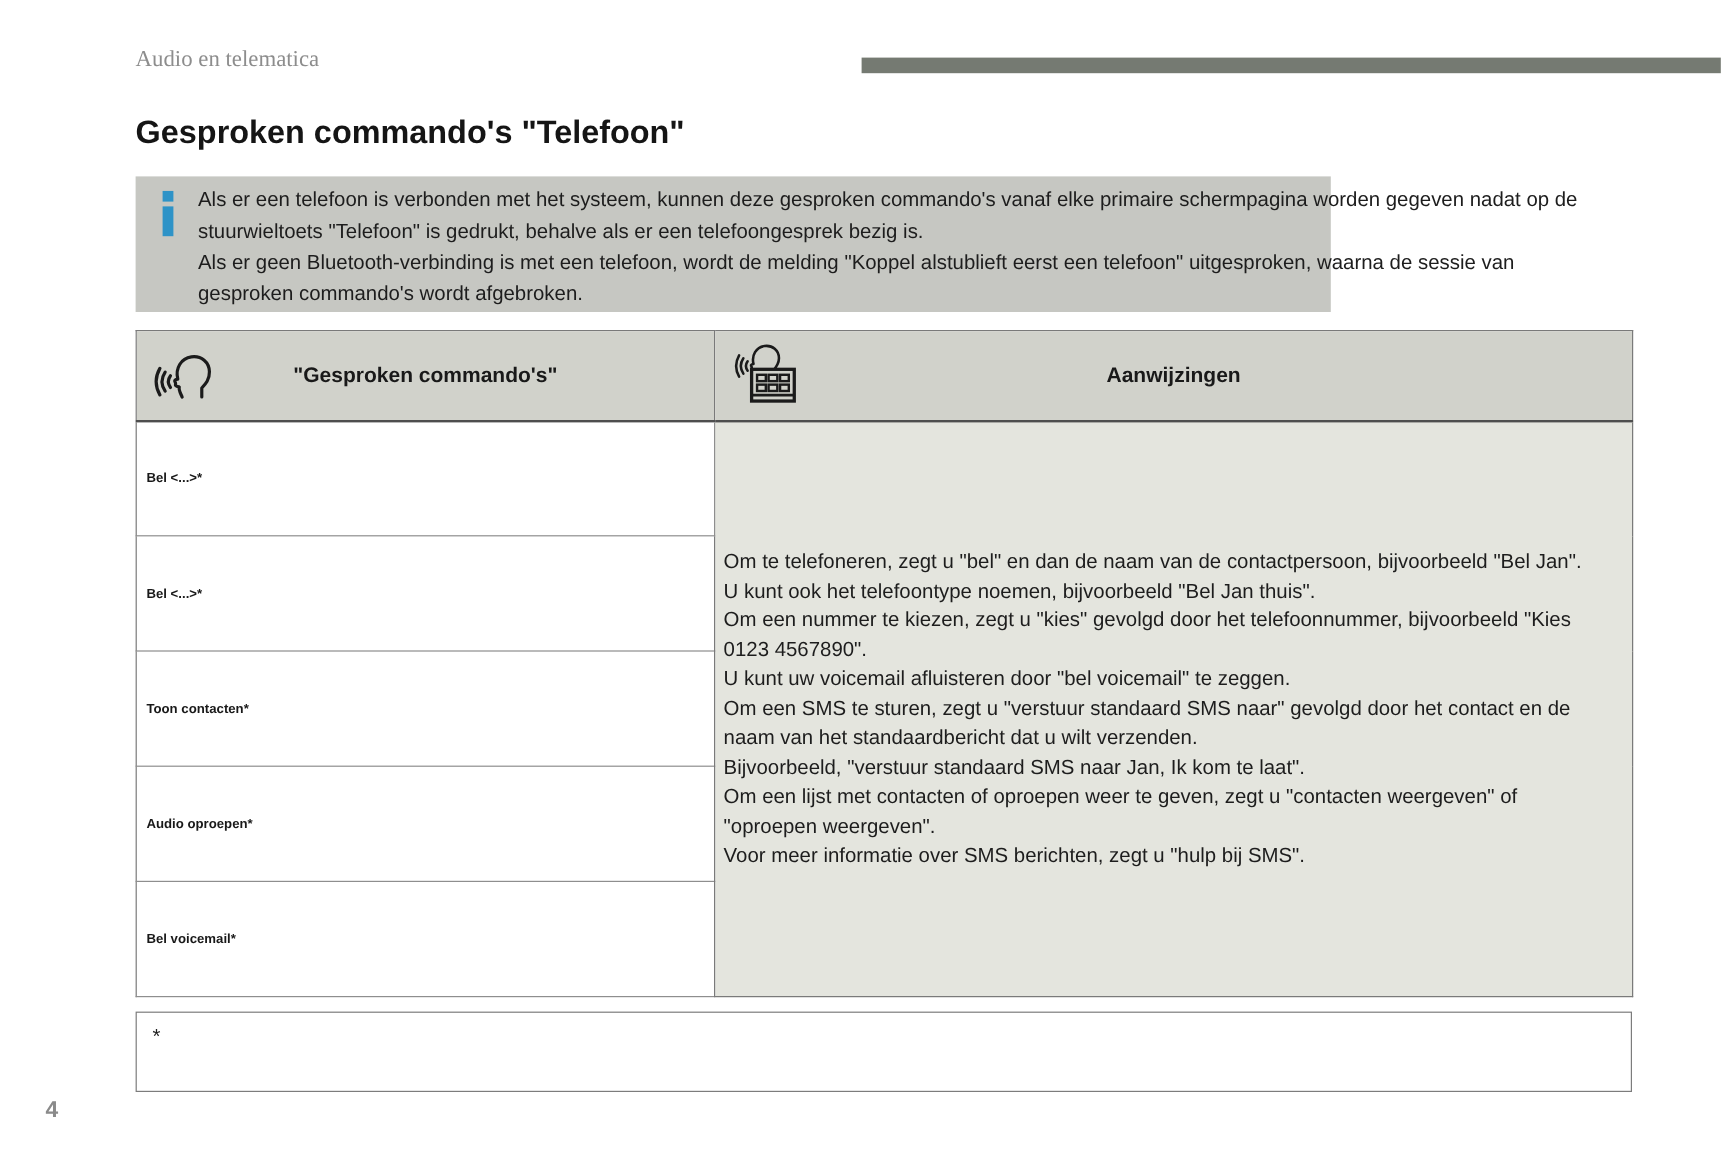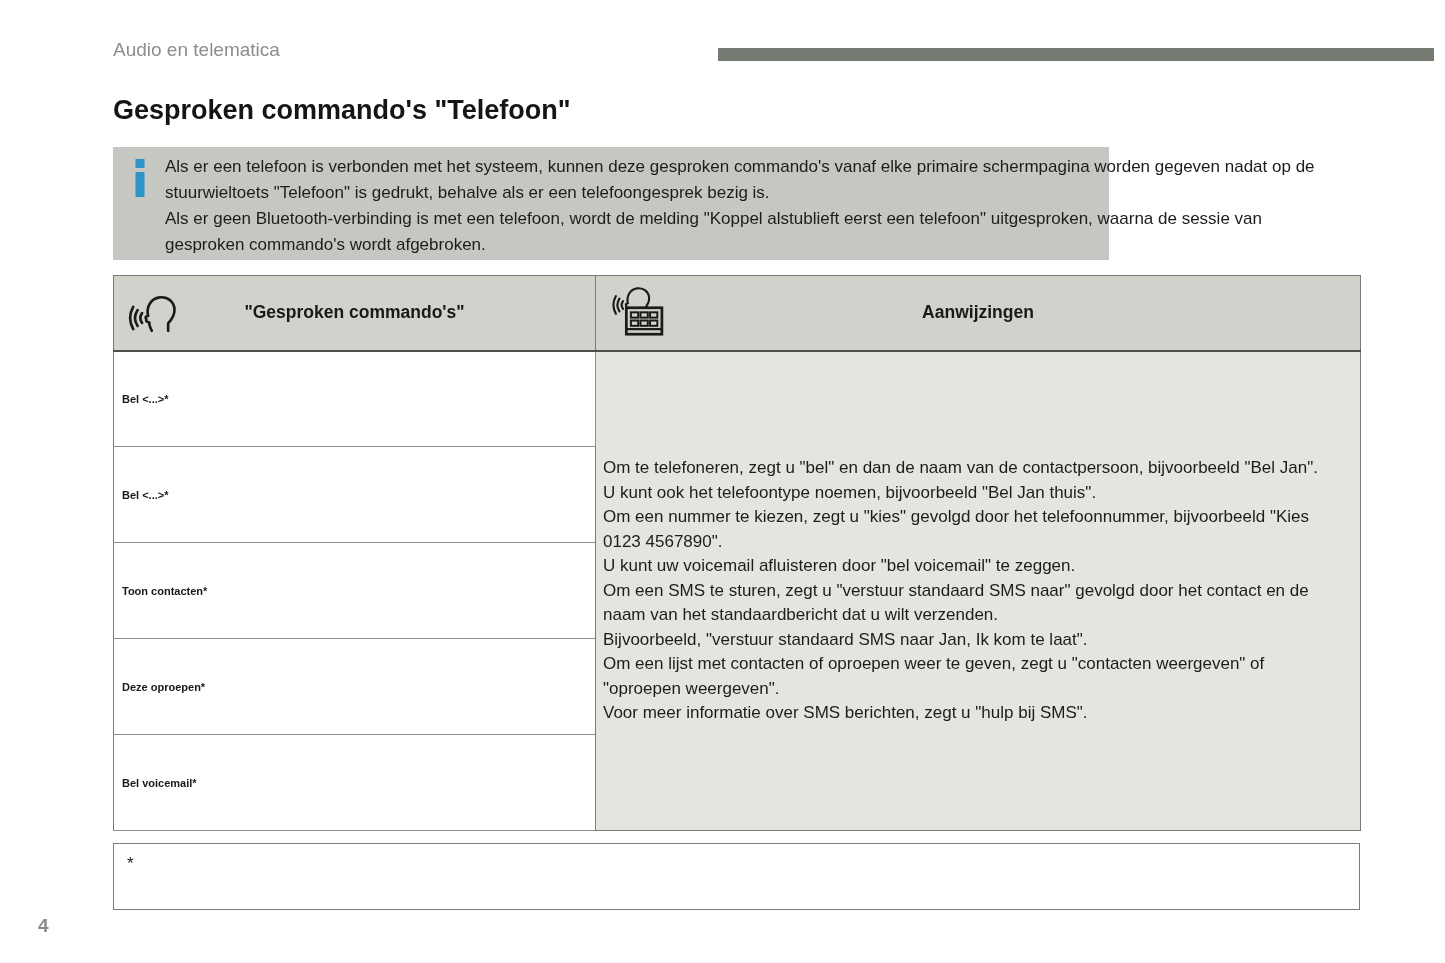--- a/index.html
+++ b/index.html
@@ -1,20 +1,20 @@
 <!DOCTYPE html>
 <html><head>
 <meta charset="utf-8">
 <style>
   * { margin:0; padding:0; box-sizing:border-box; }
   html,body { background:#ffffff; }
   body { font-family:"Liberation Sans", sans-serif; color:#1c1c1c; }
   .page { position:relative; width:1445px; height:963px; background:#ffffff; overflow:hidden; }
 
-  .section-title { position:absolute; left:113px; top:39px; font-size:19px; color:#8d8d8d; }
+  .section-title { position:absolute; left:113px; top:39px; font-size:19px; color:#8d8d8d;font-family:Liberation Serif, serif; }
   .header-bar { position:absolute; left:718px; top:48px; width:716px; height:13px; background:#757a72; }
 
   .page-title { position:absolute; left:113px; top:95px; font-size:27px; font-weight:bold; color:#151515; }
 
   .info-box { position:absolute; left:113px; top:147px; width:996px; height:113px; background:#c6c7c2; }
   .info-icon { position:absolute; left:22px; top:12px; width:10px; height:38px; }
   .info-text { position:absolute; left:52px; top:7px; width:1175px; font-size:17px; line-height:26px; color:#1d1d1d; white-space:pre-line; }
 
   table.voice-table { position:absolute; left:113px; top:275px; width:1247px; border-collapse:collapse; table-layout:fixed; }
   .voice-table col.c1 { width:482px; }
@@ -130,21 +130,21 @@
 Om een lijst met contacten of oproepen weer te geven, zegt u "contacten weergeven" of "oproepen weergeven".
 Voor meer informatie over SMS berichten, zegt u "hulp bij SMS".</td>
     </tr>
     <tr>
       <td class="cmd">Bel &lt;...&gt;*</td>
     </tr>
     <tr>
       <td class="cmd">Toon contacten*</td>
     </tr>
     <tr>
-      <td class="cmd">Deze oproepen*</td>
+      <td class="cmd">Audio oproepen*</td>
     </tr>
     <tr>
       <td class="cmd">Bel voicemail*</td>
     </tr>
   </tbody>
     </table>
 
   <div class="footnote">
     <div class="footnote-inner">
       <span class="footnote-symbol">*</span>

